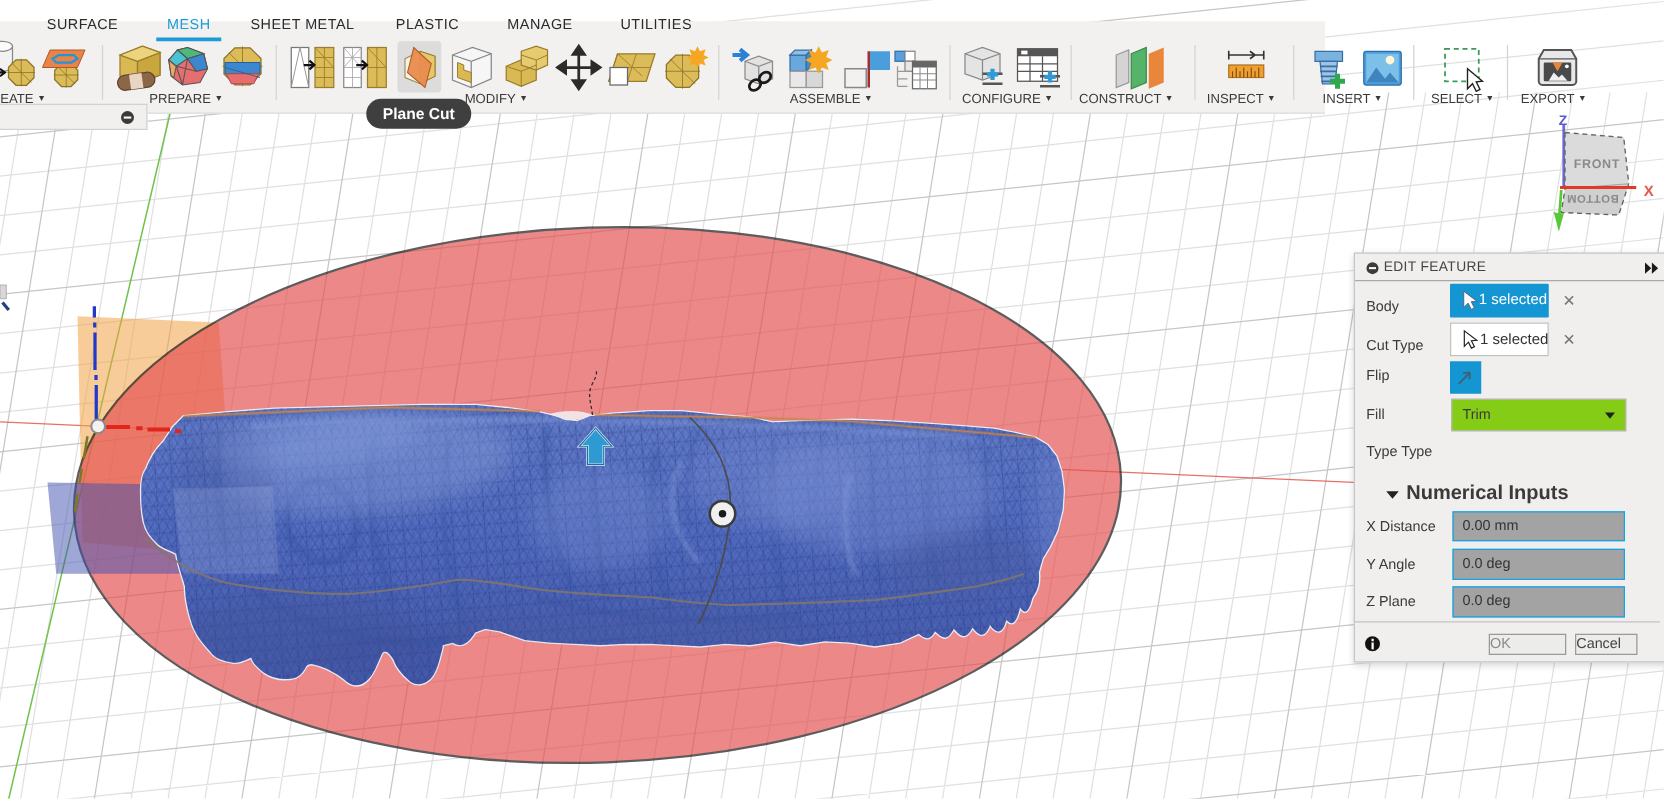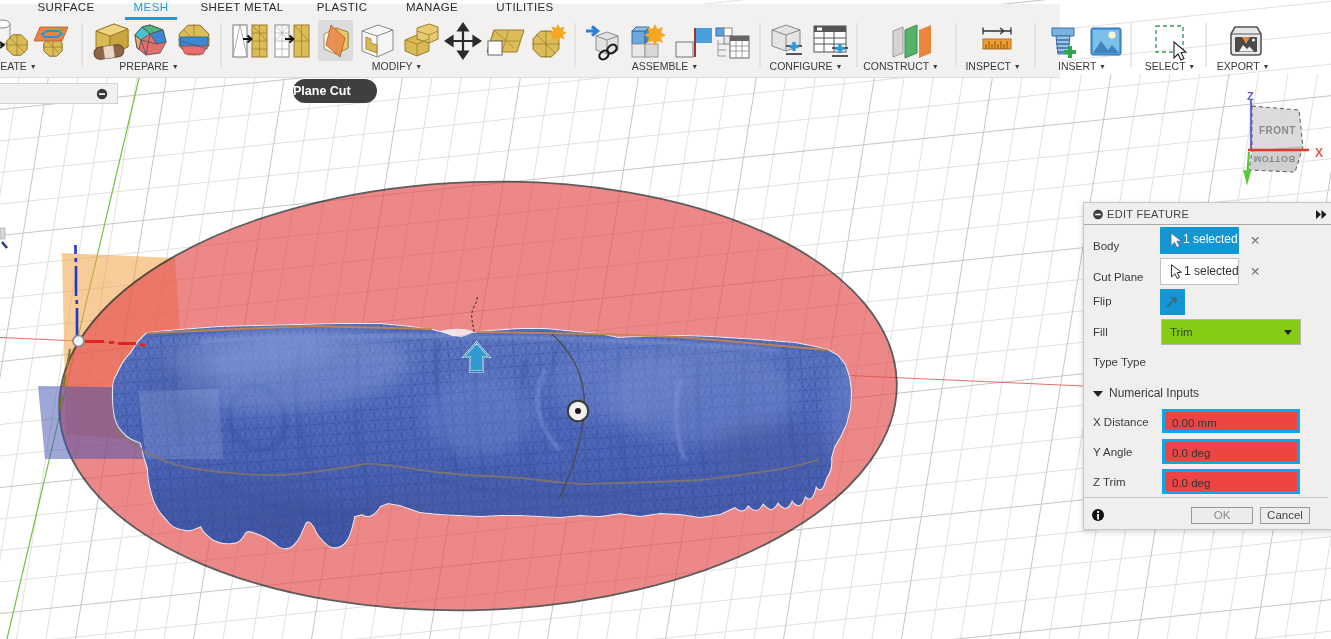--- a/index.html
+++ b/index.html
@@ -1,27 +1,27 @@
 <!DOCTYPE html>
 <html><head><meta charset="utf-8"><style>
 *{margin:0;padding:0;box-sizing:border-box}
 body{width:1331px;height:639px;overflow:hidden;position:relative;font-family:"Liberation Sans",sans-serif;background:#fff}
-.toolbar{position:absolute;left:0;top:4px;width:1060px;height:74px;background:#f2f1f0;border-bottom:1px solid #dcdcdc;z-index:5}
+.toolbar{position:absolute;left:0;top:17px;width:1060px;height:74px;background:#f2f1f0;border-bottom:1px solid #dcdcdc;z-index:5}
 .underline{position:absolute;left:125px;top:13px;width:52px;height:3px;background:#1b9cd8}
 .pill{position:absolute;left:293px;top:79px;width:84px;height:24px;background:#3f3f3f;border-radius:12px;color:#fff;
- font-size:12.5px;font-weight:bold;line-height:24px;z-index:6}
+ font-size:12.5px;font-weight:bold;text-align:center;line-height:24px;z-index:6}
 .collbar{position:absolute;left:0;top:83px;width:118px;height:21px;background:#f1f0ef;border:1px solid #d2d2d2;border-left:none;z-index:6}
 .dlg{position:absolute;left:1083px;top:202px;width:256px;height:328px;background:#f0efee;border:1px solid #c6c6c6;
  box-shadow:0 2px 6px rgba(0,0,0,0.18);z-index:10;font-size:11.5px;color:#3a3a3a}
 .dlg .hdr{height:22px;border-bottom:1px solid #a9a9a9;position:relative}
 .row{position:absolute;left:9px}
-.inp{position:absolute;left:78px;background:#ef4444;border:3px solid #0ea5e9;font-size:11.5px;color:#333;line-height:22px;padding-left:7px}
+.inp{position:absolute;left:78px;background:#a3a3a3;border:1px solid #0ea5e9;font-size:11.5px;color:#333;line-height:22px;padding-left:7px}
 .sel{position:absolute;left:77px;width:140px;height:26px;background:#84cc16;border:1px solid #b5b5b5;line-height:24px}
 .car{position:absolute;right:8px;top:10px;width:0;height:0;border-left:4.5px solid transparent;border-right:4.5px solid transparent;border-top:5px solid #222}
-.btn{position:absolute;top:304px;height:17px;background:#ececeb;border:1px solid #9a9a9a;text-align:center;font-size:11.5px;line-height:15px}
+.btn{position:absolute;top:304px;height:17px;background:#ececeb;border:1px solid #9a9a9a;font-size:11.5px;line-height:15px}
 </style></head><body>
 <svg width="1331" height="639" viewBox="0 0 1331 639" style="position:absolute;left:0;top:0">
  <defs>
   <clipPath id="meshclip">
         <path d="M147 333L180 330L220 327L260 326L300 325L340 324L380 324L410 327L432 330L444 333L452 336L462 337L472 333L490 331L520 329L545 329L575 332L600 334L618 338L640 337L681 336L710 337L742 339L770 341L795 343L815 347L828 350L838 356L845 365L849 377L851 392L850 408L846 424L840 437L834 447L831 458C832 466 830 473 826 478C823 490 820 492 816 486C813 499 810 501 805 496C802 508 797 507 792 500C788 511 783 509 778 502C773 512 769 510 763 503C758 513 754 511 748 505C744 513 740 511 735 507L720 514L700 517L680 514L660 513L640 516L620 513L600 516L580 515L560 517L540 516L520 515L500 515L480 516L460 515L440 514L420 512L400 505L388 503L380 506C374 516 368 518 362 514C357 516 353 515 354 518C352 526 350 536 346 541C341 548 333 549 328 545C322 540 317 534 315 528C311 521 307 519 305 524C301 533 299 539 295 543C290 549 283 550 277 545C270 539 262 535 256 533C251 531 247 530 245 533C242 539 238 543 232 543C224 544 217 542 211 538C206 534 202 530 201 526C198 527 192 531 186 530C179 529 172 527 168 521C163 515 156 509 152 494C149 483 148 475 148 469C145 459 142 450 141 443C137 441 131 439 127 436C121 430 117 426 115 417C113 407 113 399 113 393C113 384 114 379 117 375C120 367 125 359 131 353C135 347 137 344 138 342Z"></path>
       </clipPath>
   <filter id="meshblur" x="-20%" y="-20%" width="140%" height="140%">
         <feGaussianBlur stdDeviation="1.6"></feGaussianBlur>
       </filter>
   <filter id="bigblur" x="-40%" y="-40%" width="180%" height="180%">
@@ -296,44 +296,44 @@
    <span style="position:absolute;left:23px;top:5px;letter-spacing:0.3px;color:#444;font-size:11px">EDIT FEATURE</span>
  </div>
  <div class="row" style="top:37px">Body</div>
  <div style="position:absolute;left:76px;top:24px;width:79px;height:27px;background:#1496d2;border-radius:1px">
    <svg width="79" height="27">
         <path d="M11 6 l0 13 3.5 -3.5 2.5 5 2.5 -1.2 -2.5 -5 4.5 -0.3 Z" fill="#fff" stroke="#557" stroke-width="0.7"></path>
       </svg>
    <span style="position:absolute;left:23px;top:5px;color:#fff;font-size:12px;white-space:nowrap">1 selected</span>
  </div>
  <div style="position:absolute;left:166px;top:30px;color:#777;font-size:12.5px">✕</div>
- <div class="row" style="top:68px">Cut Plane</div>
+ <div class="row" style="top:68px">Cut Type</div>
  <div style="position:absolute;left:76px;top:55px;width:79px;height:27px;background:#fff;border:1px solid #c2c2c2">
    <svg width="79" height="27">
         <path d="M11 6 l0 13 3.5 -3.5 2.5 5 2.5 -1.2 -2.5 -5 4.5 -0.3 Z" fill="#fff" stroke="#222" stroke-width="1" transform="scale(0.95)"></path>
       </svg>
    <span style="position:absolute;left:23px;top:5px;color:#333;font-size:12px;white-space:nowrap">1 selected</span>
  </div>
  <div style="position:absolute;left:166px;top:61px;color:#777;font-size:12.5px">✕</div>
  <div class="row" style="top:92px">Flip</div>
  <div style="position:absolute;left:76px;top:86px;width:25px;height:26px;background:#1496d2">
   <svg width="25" height="26">
         <path d="M7 18 L16 9 M16 9 l-5.5 0.5 M16 9 l-0.5 5.5" stroke="#3d6379" stroke-width="1.6" fill="none"></path>
       </svg>
  </div>
  <div class="row" style="top:123px">Fill</div>
  <div class="sel" style="top:116px"><span style="padding-left:8px">Trim</span><div class="car"></div></div>
  <div class="row" style="top:153px">Type Type</div>
- <div style="position:absolute;left:9px;top:183px;font-weight:normal;font-size:12px">
+ <div style="position:absolute;left:25px;top:183px;font-weight:bold;font-size:16px">
    <span style="display:inline-block;width:0;height:0;border-left:5px solid transparent;border-right:5px solid transparent;border-top:6px solid #222;margin-right:6px"></span>Numerical Inputs</div>
  <div class="row" style="top:213px">X Distance</div>
  <div class="inp" style="top:206px;width:138px;height:24px">0.00 mm</div>
  <div class="row" style="top:243px">Y Angle</div>
  <div class="inp" style="top:236px;width:138px;height:25px">0.0 deg</div>
- <div class="row" style="top:273px">Z Trim</div>
+ <div class="row" style="top:273px">Z Plane</div>
  <div class="inp" style="top:266px;width:138px;height:25px">0.0 deg</div>
  <div style="position:absolute;left:0;top:294px;width:244px;border-top:1px solid #c4c4c4"></div>
  <svg width="16" height="16" style="position:absolute;left:7px;top:305px">
       <circle cx="7" cy="7" r="6" fill="#111"></circle>
       <rect x="6.2" y="3" width="1.8" height="2" fill="#fff"></rect>
       <rect x="6.2" y="6" width="1.8" height="5.5" fill="#fff"></rect>
     </svg>
  <div class="btn" style="left:107px;width:62px;color:#8a8a8a">OK</div>
  <div class="btn" style="left:176px;width:50px;color:#444">Cancel</div>
 </div>

